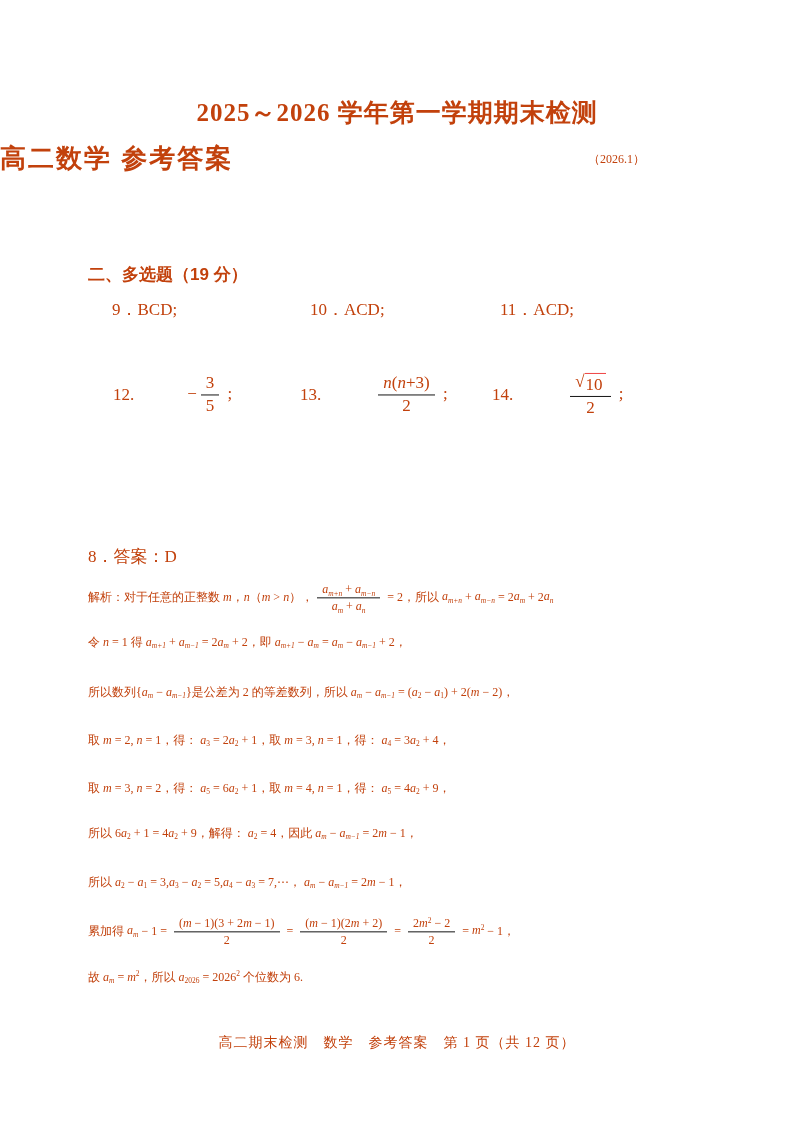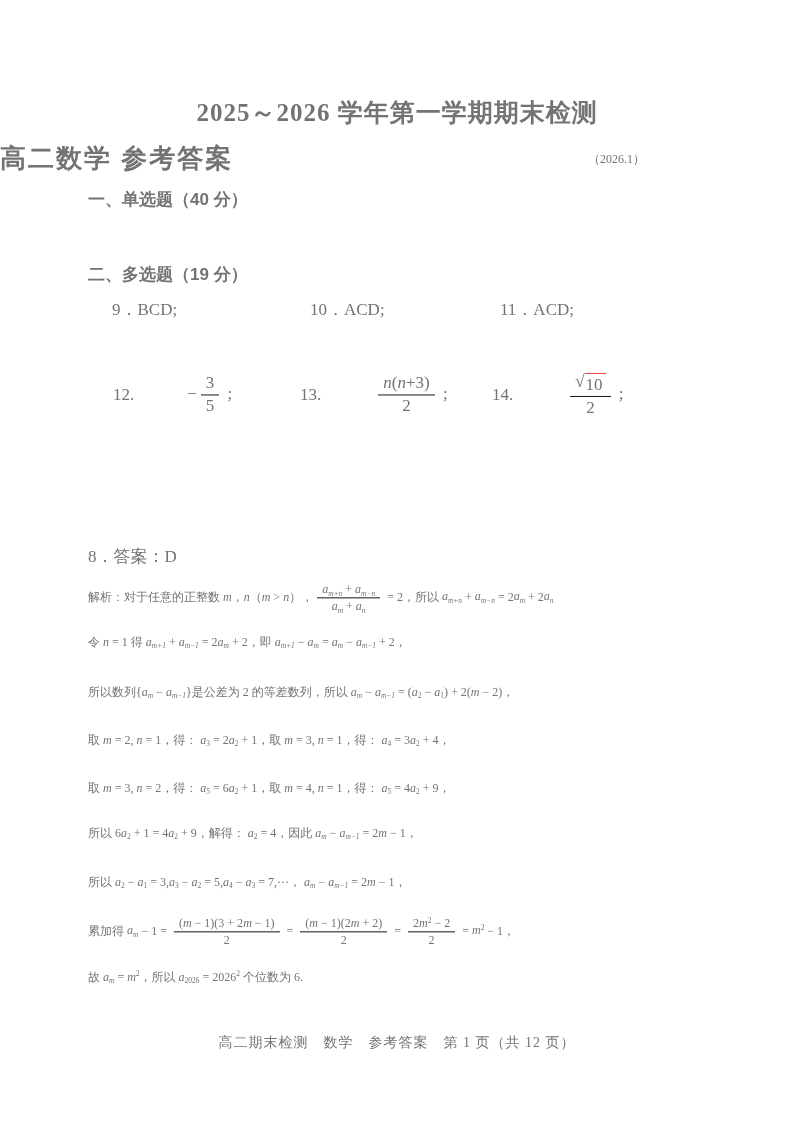--- a/index.html
+++ b/index.html
@@ -1,16 +1,16 @@
 <!DOCTYPE html>
 <html><head>
 <meta charset="utf-8">
 <style>
   html,body{margin:0;padding:0;background:#ffffff;}
-  .page{position:relative;width:794px;height:1123px;background:#ffffff;color:#737373;
+  .page{position:relative;width:794px;height:1123px;background:#ffffff;color:#c2410c;
         font-family:"Liberation Serif","DejaVu Serif",serif;overflow:hidden;}
 
   
   .t1{position:absolute;top:96px;left:0;width:100%;text-align:center;
       font-size:25px;font-weight:700;letter-spacing:1px;
       font-family:"Liberation Serif","DejaVu Serif",serif;}
   .t2wrap{position:absolute;top:141px;left:0;width:100%;text-align:left;}
   .t2{font-size:26px;font-weight:700;letter-spacing:2px;
       font-family:"Liberation Sans","DejaVu Sans",sans-serif;}
   .date{position:absolute;left:588px;top:151px;font-size:12px;}
@@ -53,21 +53,20 @@
 
 <div class="page">
 
   <div class="t1">2025～2026 学年第一学期期末检测</div>
 
   <div class="t2wrap">
     <span class="t2">高二数学 参考答案</span>
   </div>
   <span class="date">（2026.1）</span>
 
-  <div class="h3" style="top:188px">一、单选题（40 分）</div>
 
   <div class="h3" style="top:263px">二、多选题（19 分）</div>
   <div class="mcrow">
     <span style="left:112px">9．BCD;</span>
     <span style="left:310px">10．ACD;</span>
     <span style="left:500px">11．ACD;</span>
   </div>
 
   <div class="fillrow">
     <span class="fitem" style="left:113px">

